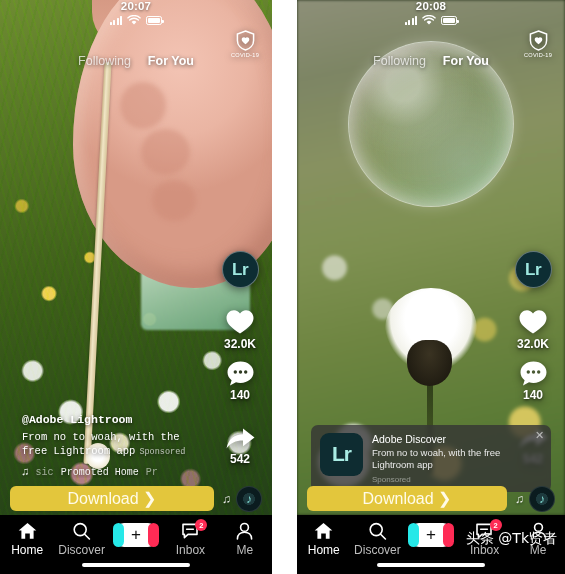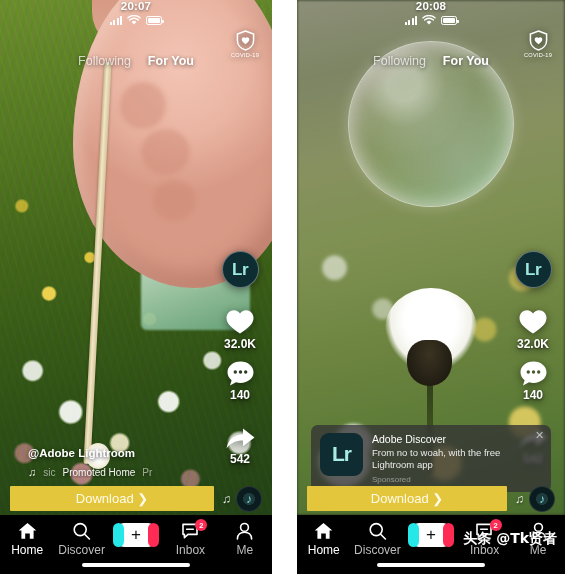--- a/index.html
+++ b/index.html
@@ -176,22 +176,22 @@
     display:flex; align-items:center; justify-content:center;
     color:#9fe8e0; font-size:17px; font-weight:bold; letter-spacing:-.5px;
     margin-bottom:11px;
   }
   .rail-item{ display:flex; flex-direction:column; align-items:center; gap:1px; }
   .rail-count{ font-size:12px; color:#fff; font-weight:bold; text-shadow:0 1px 3px rgba(0,0,0,.7); }
   .rail-sp{ height:6px; }
 
   
   .caption{
-    position:absolute; left:28px; bottom:96px; width:180px; z-index:9;
-    color:#fff; text-shadow:0 1px 4px rgba(0,0,0,.75);
+    position:absolute; left:22px; bottom:96px; width:180px; z-index:9;
+    color:#fff; text-shadow:0 1px 4px rgba(0,0,0,.75);font-family:Liberation Mono, monospace;
   }
   .cap-user{ font-size:11.5px; font-weight:bold; margin-bottom:4px; }
   .cap-text{ font-size:10.5px; line-height:1.36; }
   .sponsored-inline{ font-size:8.5px; color:rgba(255,255,255,.7); margin-left:4px; }
   .music-row{
     display:flex; align-items:center; gap:7px; margin-top:7px;
     font-size:10px; overflow:hidden; white-space:nowrap; width:175px;
   }
   .music-row .mtext{ opacity:.95; }
   .music-row .mfade{ opacity:.55; }
@@ -217,24 +217,24 @@
     position:absolute; right:6px; top:5px; width:11px; height:11px;
     color:rgba(255,255,255,.6); font-size:11px; line-height:11px; text-align:center; cursor:pointer;
   }
 
   
   .dl-row{
     position:absolute; left:0; right:0; bottom:59px; height:33px; z-index:10;
     display:flex; align-items:center; padding:0 10px; gap:8px;
   }
   .dl-btn{
-    flex:1 1 auto; height:25px; border-radius:1px;
+    flex:1 1 auto; height:25px; border-radius:6px;
     background:#e3c63c; color:#fffbe8;
     display:flex; align-items:center; justify-content:center;
-    font-size:13px; border:none; cursor:pointer;
+    font-size:16px; border:none; cursor:pointer;
   }
   .dl-right{ display:flex; align-items:center; gap:5px; flex:0 0 auto; }
   .note-ic{ color:#fff; font-size:12px; opacity:.9; text-shadow:0 1px 3px rgba(0,0,0,.6); }
   .disc{
     width:26px; height:26px; border-radius:50%;
     background:radial-gradient(circle at 50% 50%, #1d3a3d 0 34%, #0b1c1f 36% 100%);
     border:1px solid rgba(255,255,255,.12);
     display:flex; align-items:center; justify-content:center;
     color:#7fd8d0; font-size:12px;
   }
@@ -262,21 +262,21 @@
     display:flex; align-items:center; justify-content:center; font-weight:bold;
   }
   .homebar{
     position:absolute; left:50%; transform:translateX(-50%); bottom:7px;
     width:108px; height:4px; background:#fff; border-radius:2px; z-index:13;
   }
 
   
   .watermark{
     position:absolute; right:8px; bottom:26px; z-index:30;
-    color:#fff; font-size:14px; font-weight:bold;
+    color:#fff; font-size:14px; font-weight:normal;
     font-family:"DejaVu Sans", sans-serif;
     text-shadow:0 1px 3px rgba(0,0,0,.8);
   }
   svg{ display:block; }
 </style>
 </head>
 <body>
 
 <div class="stage">
 
@@ -348,20 +348,23 @@
         <svg width="31" height="25" viewBox="0 0 31 25">
           <path d="M1.5 22.5 C3.5 12.5 9.5 8.5 18 8.2 L18 2.5 L29.5 11.6 L18 20.3 L18 14.6
                    C10.5 14.6 5.5 17 1.5 22.5 Z" fill="#fff"></path>
         </svg>
         <div class="rail-count">542</div>
       </div>
     </div>
 
     <div class="caption">
       <div class="cap-user">@Adobe Lightroom</div>
+      <div class="cap-text">
+        <span>From no to woah, with the free Lightroom app</span><span class="sponsored-inline">Sponsored</span>
+      </div>
       <div class="music-row">
         <span class="note-ic" style="font-size:11px">♫</span>
         <span class="mfade">sic</span>
         <span class="mtext">Promoted Home</span>
         <span class="mfade">Pr</span>
       </div>
     </div>
 
     <div class="dl-row">
       <button class="dl-btn">Download ❯</button>

